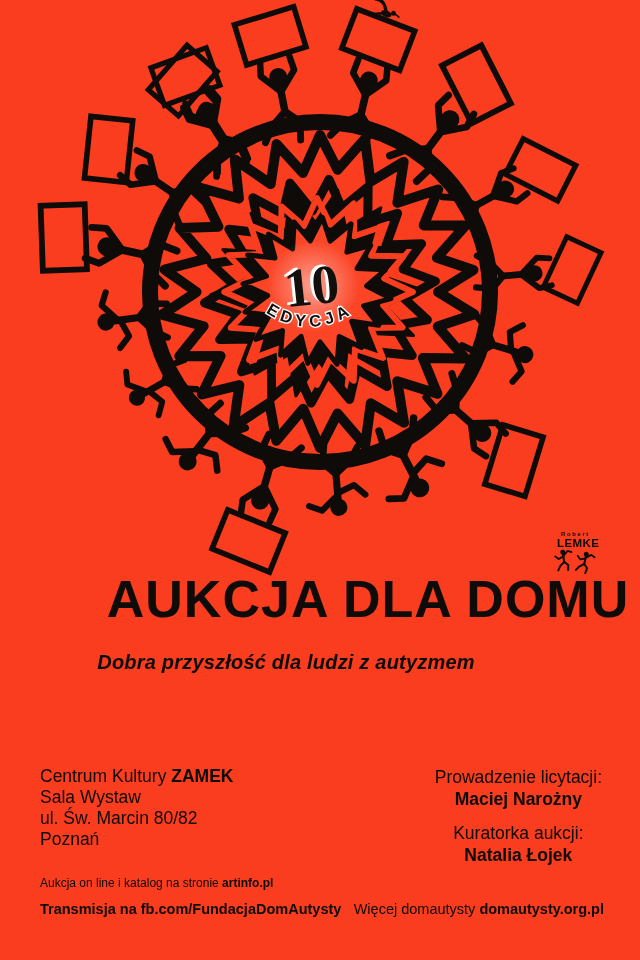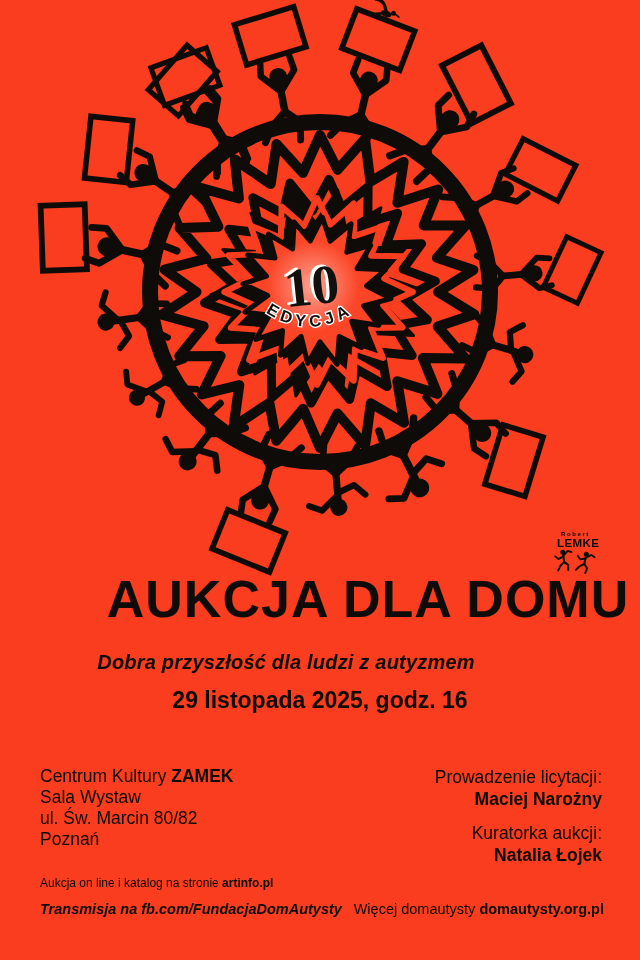--- a/index.html
+++ b/index.html
@@ -20,25 +20,25 @@
   .date {
     position:absolute; top:687px; left:0; width:640px; text-align:center;
     font-size:23px; font-weight:700;
   }
   .info {
     position:absolute; top:766px; left:40px; right:38px;
     display:flex; justify-content:space-between;
     font-size:17.5px;
   }
   .venue { line-height:21px; }
-  .people { text-align:right; line-height:22px; }
+  .people { text-align:center; line-height:22px; }
   .pair + .pair { margin-top:12px; }
   .bold { font-weight:700; }
   .foot1 { position:absolute; left:40px; top:876px; font-size:12px; }
-  .foot2 { position:absolute; left:40px; top:901px; font-size:14.5px; font-weight:700;font-style:italic; }
+  .foot2 { position:absolute; left:40px; top:901px; font-size:14.5px; font-weight:700; }
   .foot3 { position:absolute; right:36px; top:901px; font-size:14.5px; }
   .keepsp { white-space:pre;margin-top:17px; }
 
   .ten      { font-family:"Liberation Serif", serif; font-weight:700; font-size:55px; fill:#12100d; }
   .ten-hi   { font-family:"Liberation Serif", serif; font-weight:700; font-size:55px; fill:#ffffff; }
   .edycja   { font-family:"Liberation Sans", sans-serif; font-weight:700; font-size:16.5px;
               letter-spacing:4.5px; fill:#12100d; stroke:#ffffff; stroke-width:2.6px; paint-order:stroke; }
   .sig-first{ font-family:"Liberation Sans", sans-serif; font-weight:700; font-size:6px; letter-spacing:1.6px; fill:#0e0b09; }
   .sig-last { font-family:"Liberation Sans", sans-serif; font-weight:700; font-size:11.5px; letter-spacing:.4px; fill:#0e0b09; }
 </style>
@@ -253,21 +253,20 @@
             <path d="M 0 -42 L -18 -35 L -29 -46" stroke-width="6.5" stroke="#0e0b09" fill="none" stroke-linecap="round" stroke-linejoin="round"></path>
           </g>
         </g>
     </g>
   </svg>
 
   <div class="title">AUKCJA DLA DOMU</div>
 
   <div class="subtitle">Dobra przyszłość dla ludzi z autyzmem</div>
 
-  <div class="date">29 listopada 2025, godz. 16</div>
 
   <div class="info">
     <div class="venue">
       <div><span class="keepsp">Centrum Kultury </span><span class="bold">ZAMEK</span></div>
       <div>Sala Wystaw</div>
       <div>ul. Św. Marcin 80/82</div>
       <div>Poznań</div>
     </div>
     <div class="people">
       <div class="pair">

